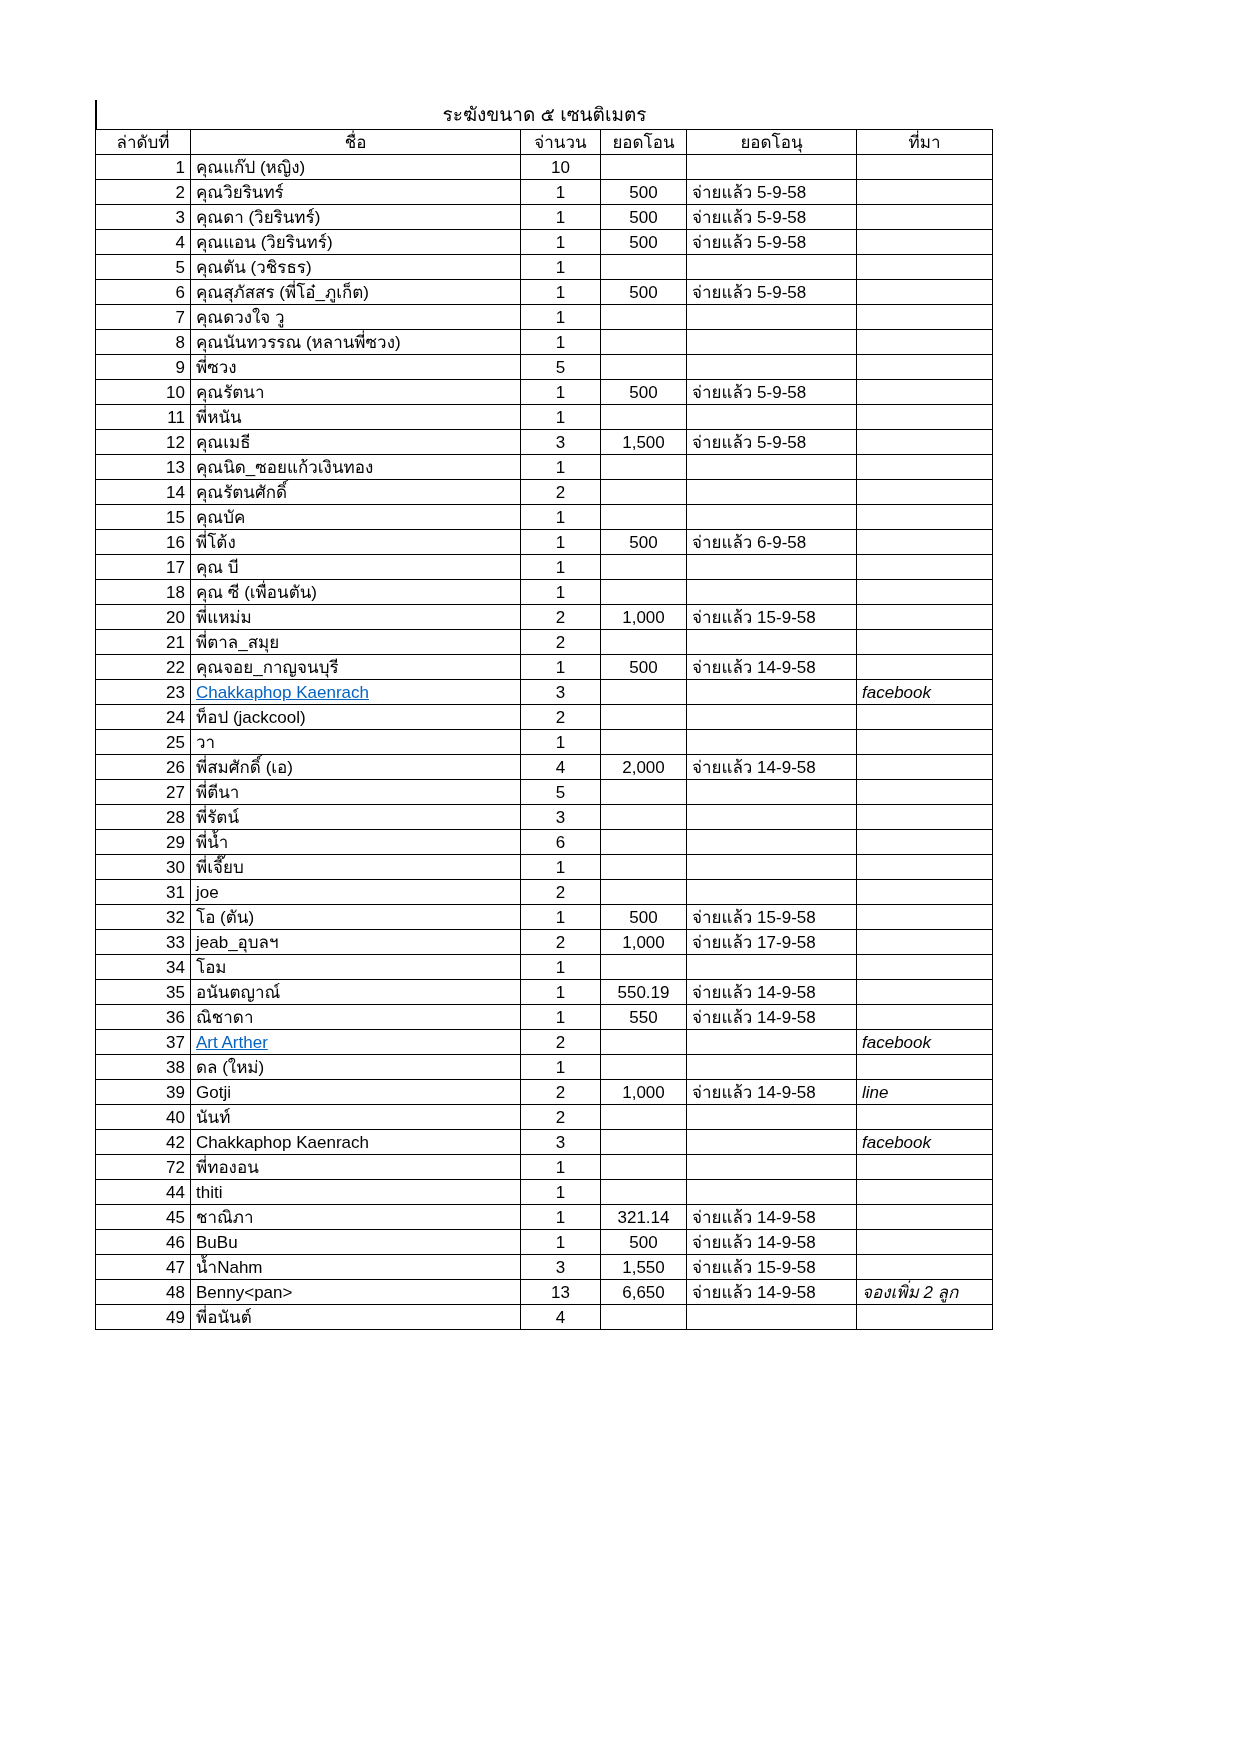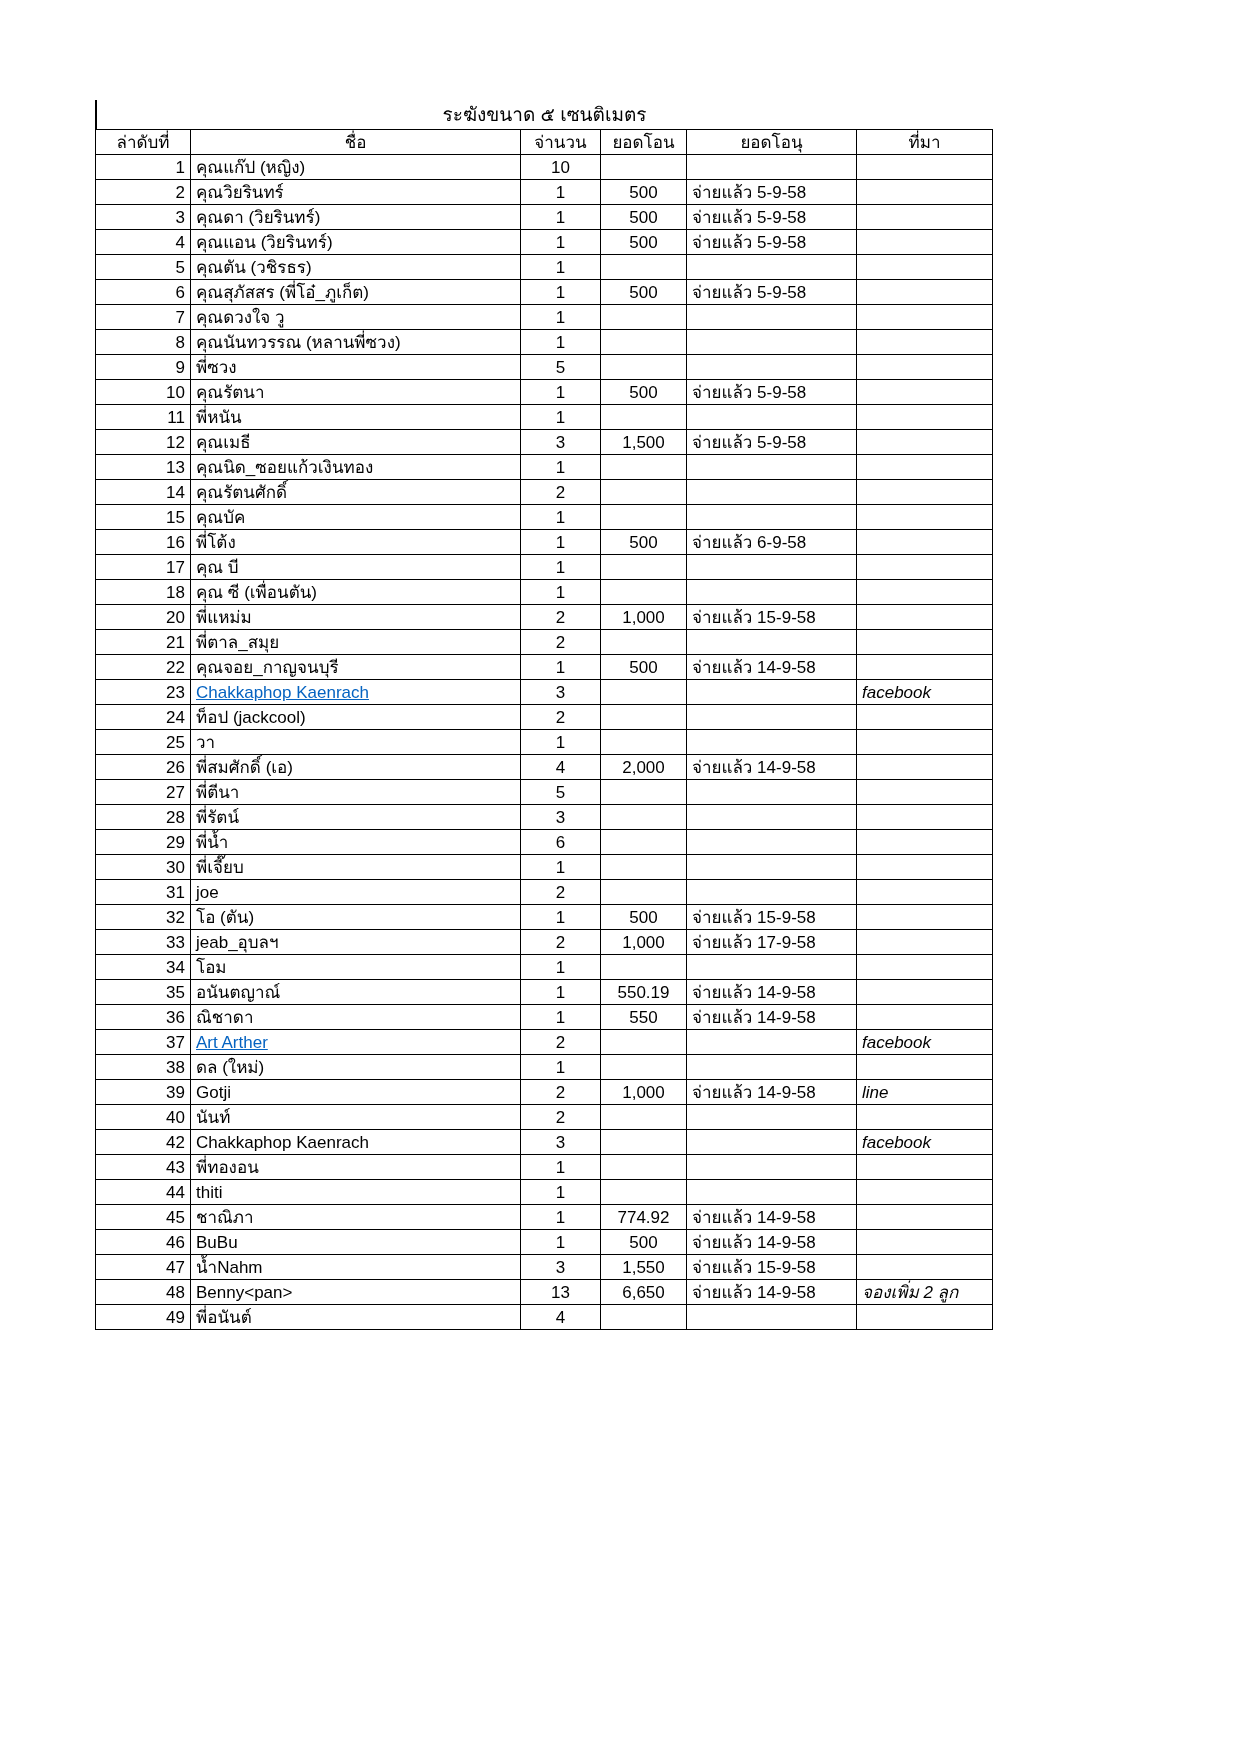--- a/index.html
+++ b/index.html
@@ -399,40 +399,40 @@
   </tr>
           <tr>
     <td class="col-no">42</td>
     <td class="col-name">Chakkaphop Kaenrach</td>
     <td class="col-qty">3</td>
     <td class="col-amount"></td>
     <td class="col-note"></td>
     <td class="col-source">facebook</td>
   </tr>
           <tr>
-    <td class="col-no">43</td>
+    <td class="col-no">72</td>
     <td class="col-name">พี่ทองอน</td>
     <td class="col-qty">1</td>
     <td class="col-amount"></td>
     <td class="col-note"></td>
     <td class="col-source"></td>
   </tr>
           <tr>
     <td class="col-no">44</td>
     <td class="col-name">thiti</td>
     <td class="col-qty">1</td>
     <td class="col-amount"></td>
     <td class="col-note"></td>
     <td class="col-source"></td>
   </tr>
           <tr>
     <td class="col-no">45</td>
     <td class="col-name">ชาณิภา</td>
     <td class="col-qty">1</td>
-    <td class="col-amount">774.92</td>
+    <td class="col-amount">321.14</td>
     <td class="col-note">จ่ายแล้ว 14-9-58</td>
     <td class="col-source"></td>
   </tr>
           <tr>
     <td class="col-no">46</td>
     <td class="col-name">BuBu</td>
     <td class="col-qty">1</td>
     <td class="col-amount">500</td>
     <td class="col-note">จ่ายแล้ว 14-9-58</td>
     <td class="col-source"></td>

